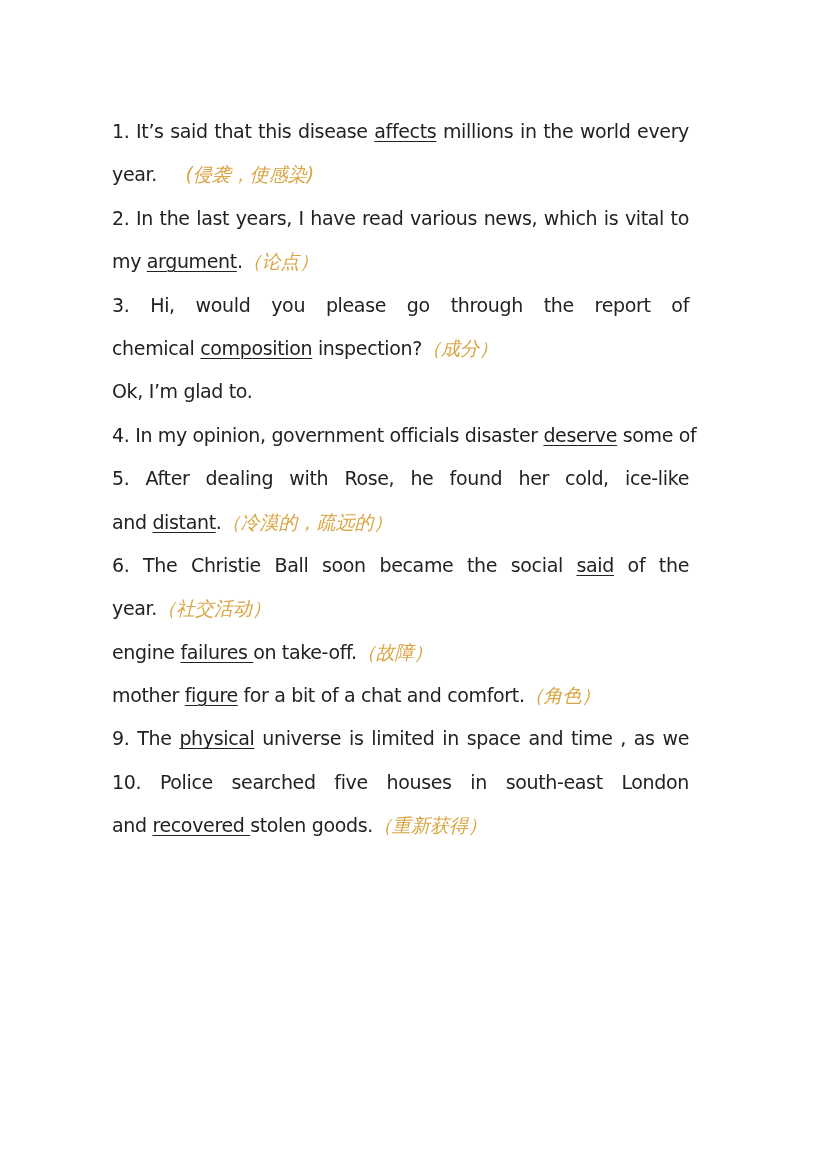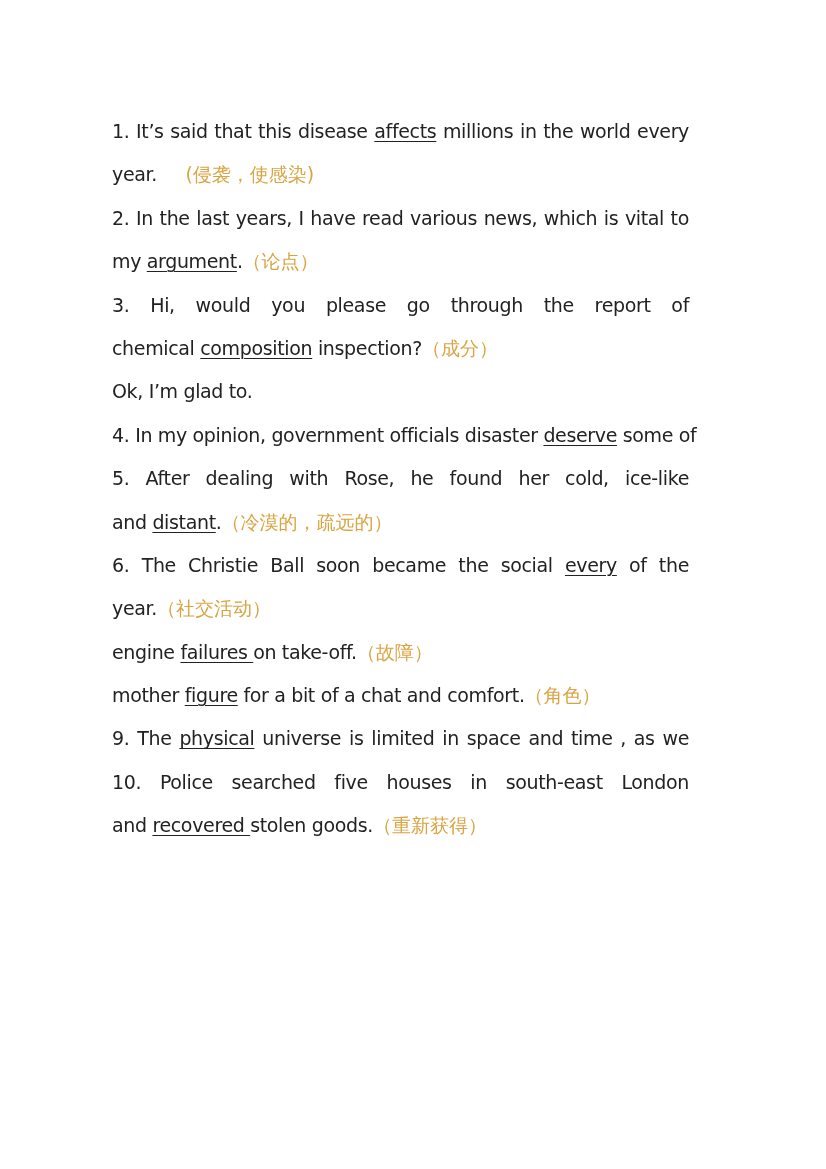--- a/index.html
+++ b/index.html
@@ -10,21 +10,21 @@
     font-size: 19px; color: #222222;
   }
   .line {
     height: 43.4px; line-height: 43.4px;
     white-space: nowrap;
     text-align: justify; text-align-last: justify;
     letter-spacing: -0.35px;
   }
   .line.last { text-align-last: left; }
   .u { text-decoration: underline; text-underline-offset: 3px; text-decoration-thickness: 1px; }
-  .cn { color: #d9a441; letter-spacing: 0; }
+  .cn { color: #d9a441; letter-spacing: 0; font-style: italic; }
 </style>
 </head>
 <body>
 
 <div class="page">
 
   <div class="line"><span>1.</span> <span>It’s said that this disease </span><span class="u">affects</span><span> millions in the world every</span></div>
   <div class="line last"><span>year.</span>&nbsp;&nbsp;&nbsp;&nbsp;&nbsp;<span class="cn">(侵袭，使感染)</span></div>
 
   <div class="line"><span>2.</span> <span>In the last years, I have read various news, which is vital to</span></div>
@@ -32,21 +32,21 @@
 
   <div class="line"><span>3.</span> <span>Hi, would you please go through the report of</span></div>
   <div class="line last"><span>chemical </span><span class="u">composition</span><span> inspection?</span><span class="cn">（成分）</span></div>
   <div class="line last"><span>Ok, I’m glad to.</span></div>
 
   <div class="line"><span>4.</span> <span>In my opinion, government officials disaster </span><span class="u">deserve</span><span> some of</span></div>
 
   <div class="line"><span>5.</span> <span>After dealing with Rose, he found her cold, ice-like</span></div>
   <div class="line last"><span>and </span><span class="u">distant</span><span>.</span><span class="cn">（冷漠的，疏远的）</span></div>
 
-  <div class="line"><span>6.</span> <span>The Christie Ball soon became the social </span><span class="u">every</span><span> of the</span></div>
+  <div class="line"><span>6.</span> <span>The Christie Ball soon became the social </span><span class="u">said</span><span> of the</span></div>
   <div class="line last"><span>year.</span><span class="cn">（社交活动）</span></div>
 
   <div class="line last"><span>engine </span><span class="u">failures </span><span>on take-off.</span><span class="cn">（故障）</span></div>
 
   <div class="line last"><span>mother </span><span class="u">figure</span><span> for a bit of a chat and comfort.</span><span class="cn">（角色）</span></div>
 
   <div class="line"><span>9.</span> <span>The </span><span class="u">physical</span><span> universe is limited in space and time , as we</span></div>
 
   <div class="line"><span>10.</span> <span>Police searched five houses in south-east London</span></div>
   <div class="line last"><span>and </span><span class="u">recovered </span><span>stolen goods.</span><span class="cn">（重新获得）</span></div>

